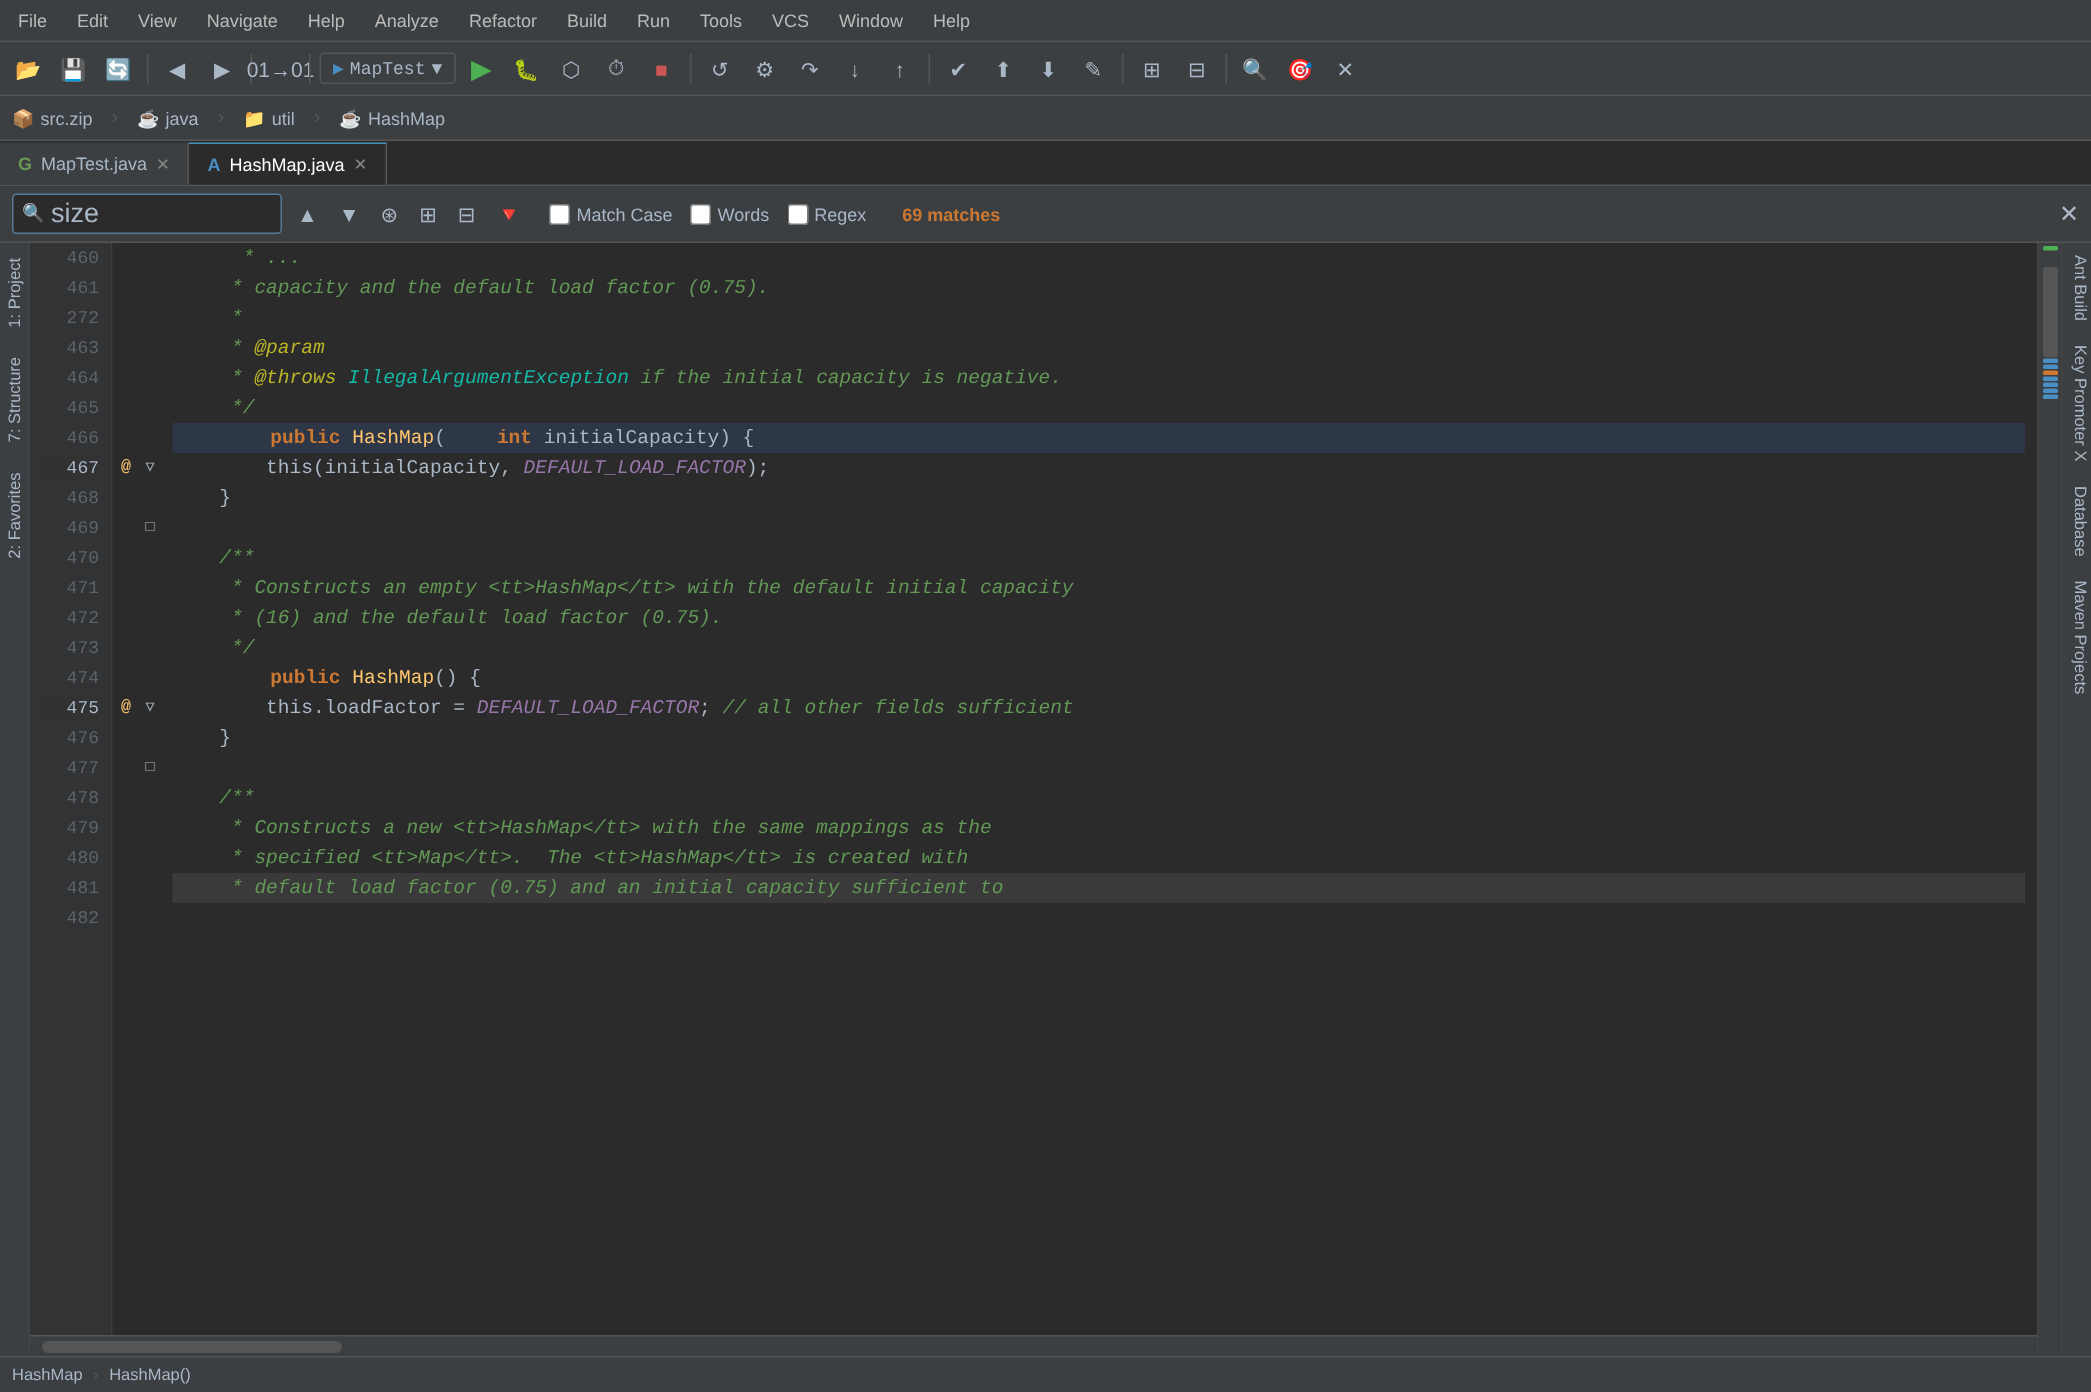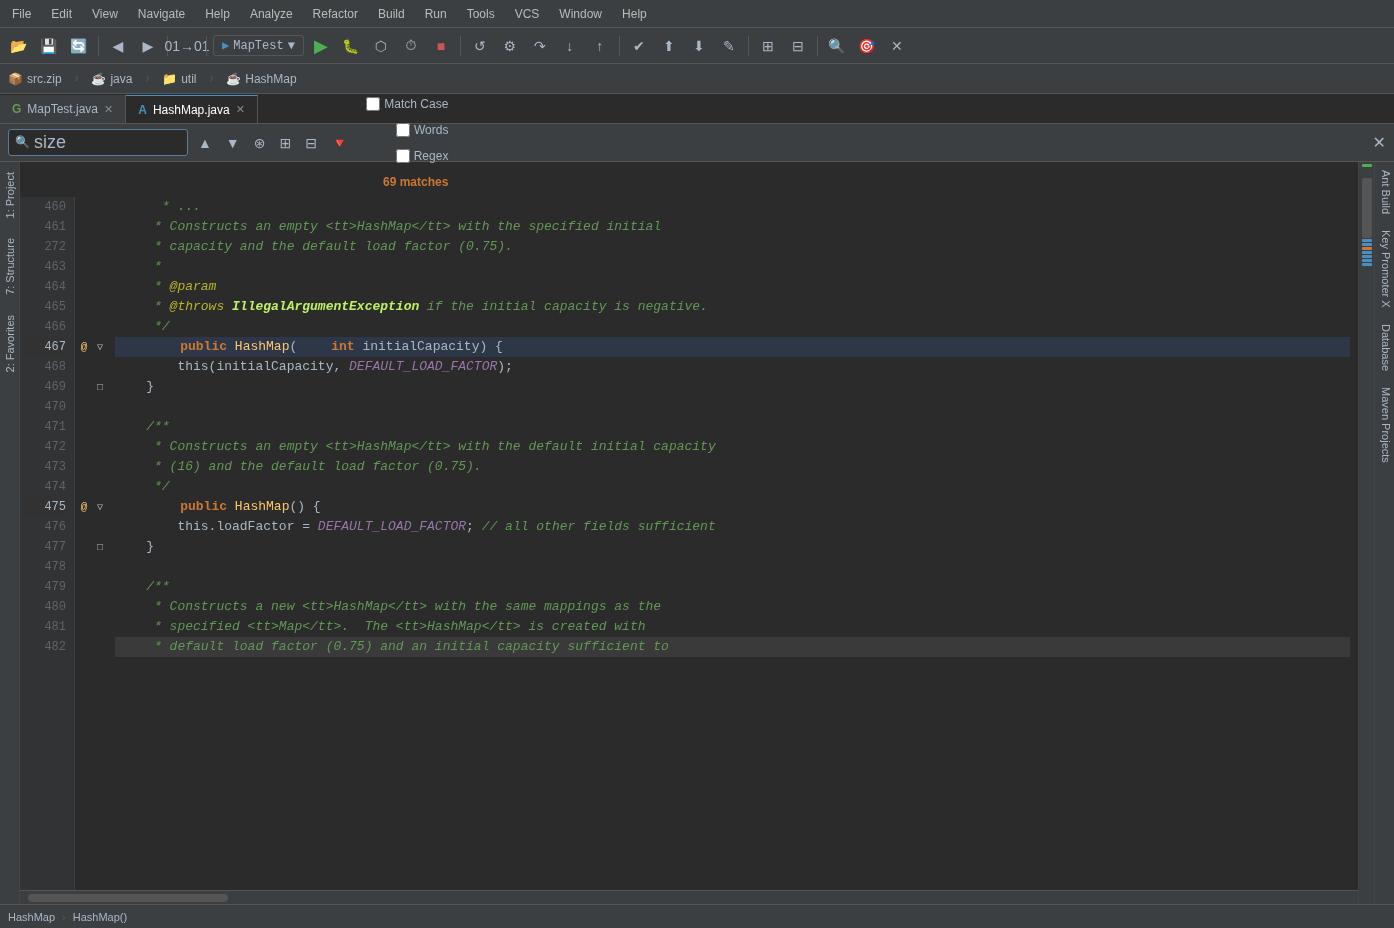--- a/index.html
+++ b/index.html
@@ -167,24 +167,23 @@
       background: transparent;
       border: none;
       color: #a9b7c6;
       cursor: pointer;
       padding: 2px 4px;
       font-size: 14px;
       border-radius: 2px;
     }
     .search-options {
       display: flex;
-      align-items: flex-end;
+      align-items: flex-start;
       gap: 12px;
       margin-left: 8px;
-      flex-direction: column;
     }
     .search-option-label {
       display: flex;
       align-items: center;
       gap: 4px;
       color: #a9b7c6;
       font-size: 12px;
       font-family: Arial, sans-serif;
       cursor: pointer;
     }
@@ -222,21 +221,20 @@
       flex-direction: column;
       overflow: hidden;
       background: #2b2b2b;
     }
 
     .code-container {
       flex: 1;
       overflow-y: auto;
       overflow-x: auto;
       display: flex;
-      margin-top: 35px;
     }
 
     .line-numbers {
       min-width: 55px;
       background: #313335;
       color: #606366;
       padding: 0 8px 0 4px;
       text-align: right;
       font-size: 12px;
       line-height: 20px;
@@ -272,21 +270,21 @@
       align-items: center;
       white-space: pre;
       font-size: 13px;
       line-height: 20px;
     }
 
     
     .kw { color: #cc7832; font-weight: bold; padding-left: 34px; } 
     .cm { color: #629755; font-style: italic; }
     .cm-ann { color: #bbb529; font-style: italic; } 
-    .cm-exc { color: #bef264; font-style: italic; font-weight: bold; } 
+    .cm-exc { color: #14b8a6; font-style: italic; font-weight: normal; } 
     .fn { color: #ffc66d; } 
     .it { color: #9876aa; font-style: italic; } 
     .plain { color: #a9b7c6; }
 
     
     .right-panel {
       width: 20px;
       background: #3c3f41;
       display: flex;
       flex-direction: column;
@@ -561,23 +559,20 @@
         <div class="gutter-cell">&nbsp;</div>
         <div class="gutter-cell">&nbsp;</div>
       </div>
 
       <div class="code-lines">
 
         <div class="code-line">
           <span class="cm">    &nbsp; * ...</span>
         </div>
 
-        <div class="code-line">
-          <span class="cm">     * Constructs an empty &lt;tt&gt;HashMap&lt;/tt&gt; with the specified initial</span>
-        </div>
 
         <div class="code-line">
           <span class="cm">     * capacity and the default load factor (0.75).</span>
         </div>
 
         <div class="code-line">
           <span class="cm">     *</span>
         </div>
 
         <div class="code-line">

